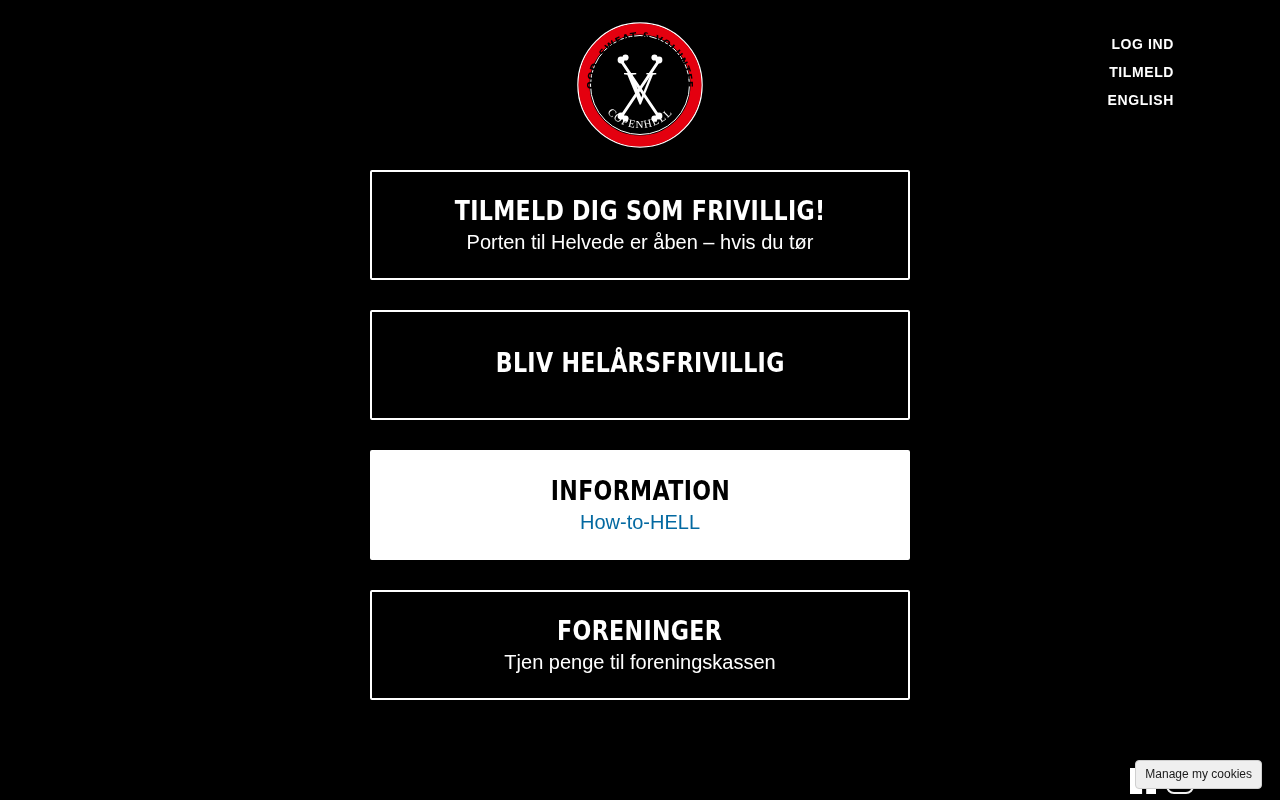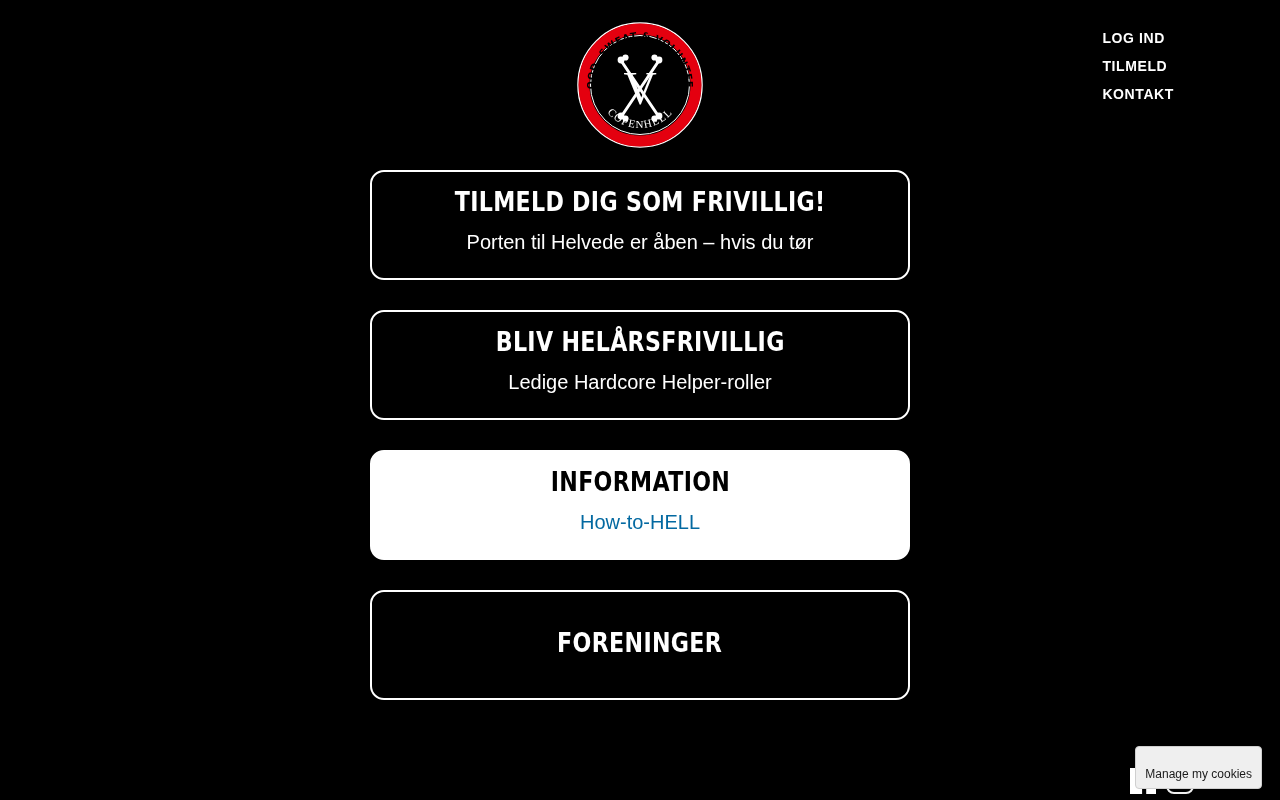--- a/index.html
+++ b/index.html
@@ -16,24 +16,25 @@
   #page {
     position: relative;
     width: 1280px;
     height: 800px;
     background: #000000;
   }
 
   
   .top-nav {
     position: absolute;
-    top: 30px;
+    top: 36px;
     right: 106px;
     display: flex;
     flex-direction: column;
+    align-items: flex-end;
     gap: 11px;
   }
   .top-nav a {
     color: #ffffff;
     text-decoration: none;
     font-size: 14px;
     font-weight: bold;
     letter-spacing: 0.6px;
     line-height: 17px;
   }
@@ -58,21 +59,21 @@
     width: 540px;
     display: flex;
     flex-direction: column;
     gap: 30px;
   }
   .card {
     box-sizing: border-box;
     width: 540px;
     height: 110px;
     border: 2px solid #ffffff;
-    border-radius: 14px;
+    border-radius: 2px;
     background: #000000;
     display: flex;
     flex-direction: column;
     align-items: center;
     justify-content: center;
     text-decoration: none;
     cursor: pointer;
   }
   .card.light {
     background: #ffffff;
@@ -90,21 +91,21 @@
     margin: 0 0 4px 0;
     line-height: 30px;
   }
   .card.light .card-title { color: #000000; }
   .card-sub {
     font-family: "Liberation Sans", sans-serif;
     font-size: 20px;
     font-weight: 400;
     color: #ffffff;
     line-height: 24px;
-    margin: 9px;
+    margin: 0;
   }
   .card.light .card-sub { color: #0369a1; }
 
   
   .social {
     position: absolute;
     right: 86px;
     bottom: 6px;
     display: flex;
     align-items: flex-end;
@@ -116,34 +117,34 @@
   .cookie-btn {
     position: absolute;
     right: 18px;
     bottom: 11px;
     background: #efefef;
     color: #1a1a1a;
     border: 1px solid #cfcfcf;
     border-radius: 4px;
     font-size: 12px;
     font-family: "Liberation Sans", sans-serif;
-    padding: 20px 9px 7px 9px;
+    padding: 6px 9px 7px 9px;
     cursor: pointer;
     white-space: nowrap;
   }
 </style>
 </head>
 <body>
 
 <div id="page">
 
   <nav class="top-nav">
     <a href="#" class="nav-link">LOG IND</a>
     <a href="#" class="nav-link">TILMELD</a>
-    <a href="#" class="nav-link">KONTAKT</a>
+    <a href="#" class="nav-link">ENGLISH</a>
   </nav>
 
   <div class="logo-wrap">
     <svg width="126" height="126" viewBox="0 0 126 126" aria-hidden="true">
       <circle cx="63" cy="63" r="62" fill="#000000" stroke="#ffffff" stroke-width="1.5"></circle>
       <circle cx="63" cy="63" r="56" fill="none" stroke="#e4000f" stroke-width="11"></circle>
       <circle cx="63" cy="63" r="49" fill="#000000"></circle>
       <circle cx="63" cy="63" r="49.5" fill="none" stroke="#ffffff" stroke-width="1"></circle>
       <defs>
         <path id="arcTop" d="M 63,63 m -46,0 a 46,46 0 1,1 92,0" fill="none"></path>
@@ -176,30 +177,30 @@
 
   <div class="cards">
 
     <a href="#" class="card">
       <div class="card-title">TILMELD DIG SOM FRIVILLIG!</div>
       <div class="card-sub">Porten til Helvede er åben – hvis du tør</div>
     </a>
 
     <a href="#" class="card">
       <div class="card-title">BLIV HELÅRSFRIVILLIG</div>
-      <div class="card-sub">Ledige Hardcore Helper-roller</div>
     </a>
 
     <a href="#" class="card light">
       <div class="card-title">INFORMATION</div>
       <div class="card-sub">How-to-HELL</div>
     </a>
 
     <a href="#" class="card">
       <div class="card-title">FORENINGER</div>
+      <div class="card-sub">Tjen penge til foreningskassen</div>
     </a>
 
   </div>
 
   <div class="social">
     <a href="#">
       <svg width="26" height="26" viewBox="0 0 26 26" aria-hidden="true">
         <rect x="0" y="0" width="26" height="26" fill="#ffffff"></rect>
         <path d="M16.2 26V15.9h3.1l0.5-3.9h-3.6V9.6c0-1.1 0.3-1.9 1.9-1.9h2V4.2c-0.35-0.05-1.6-0.15-3-0.15-3 0-5 1.8-5 5.2v2.77H9v3.9h3.1V26z" fill="#000000"></path>
       </svg>

